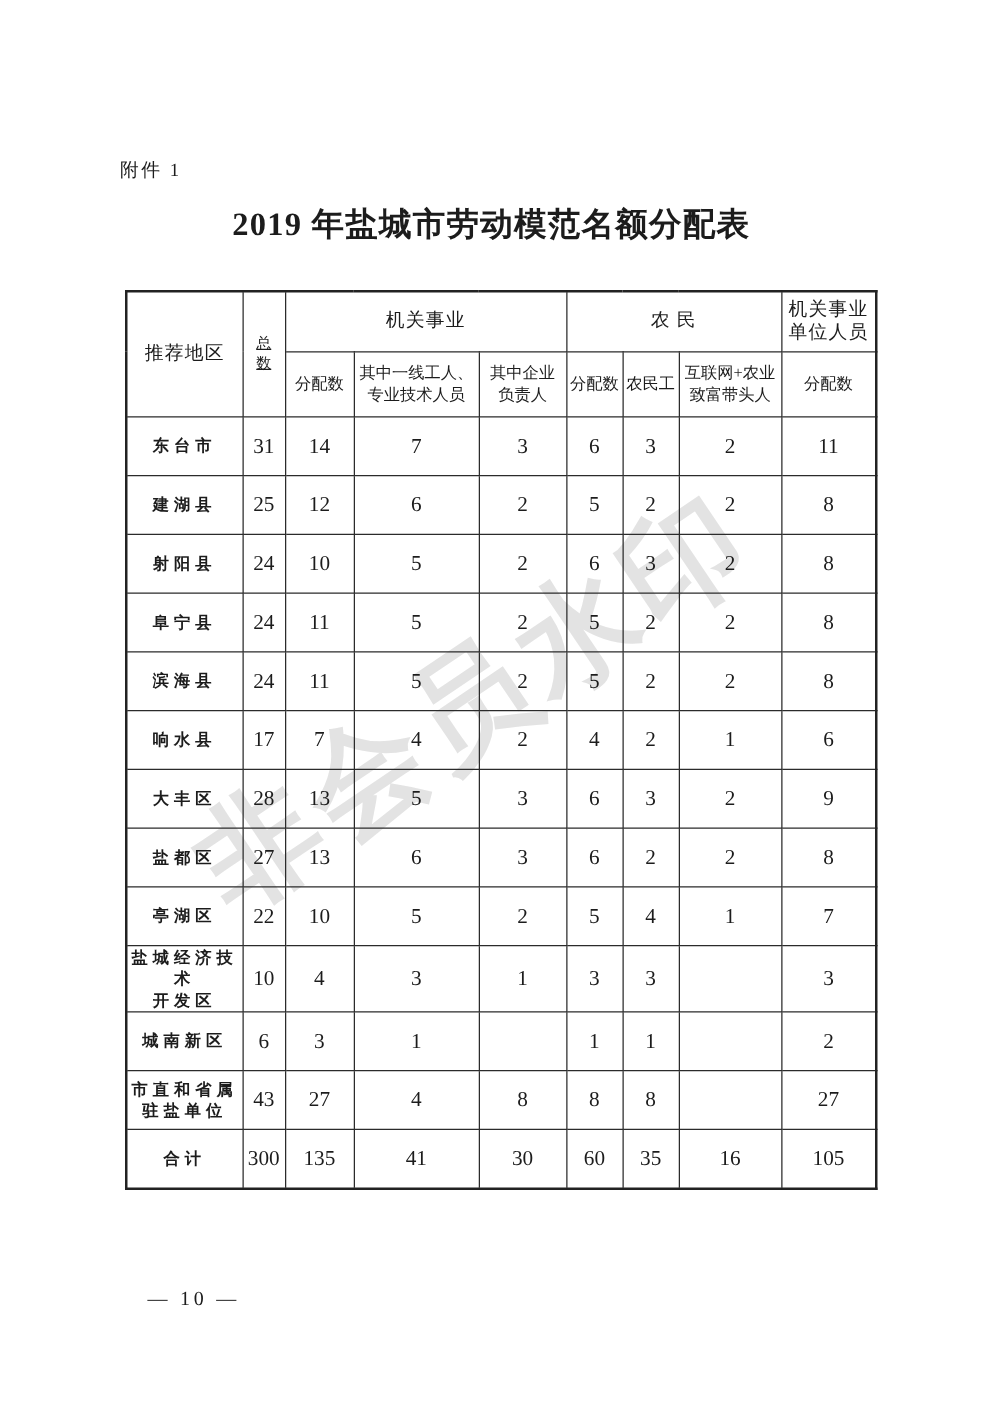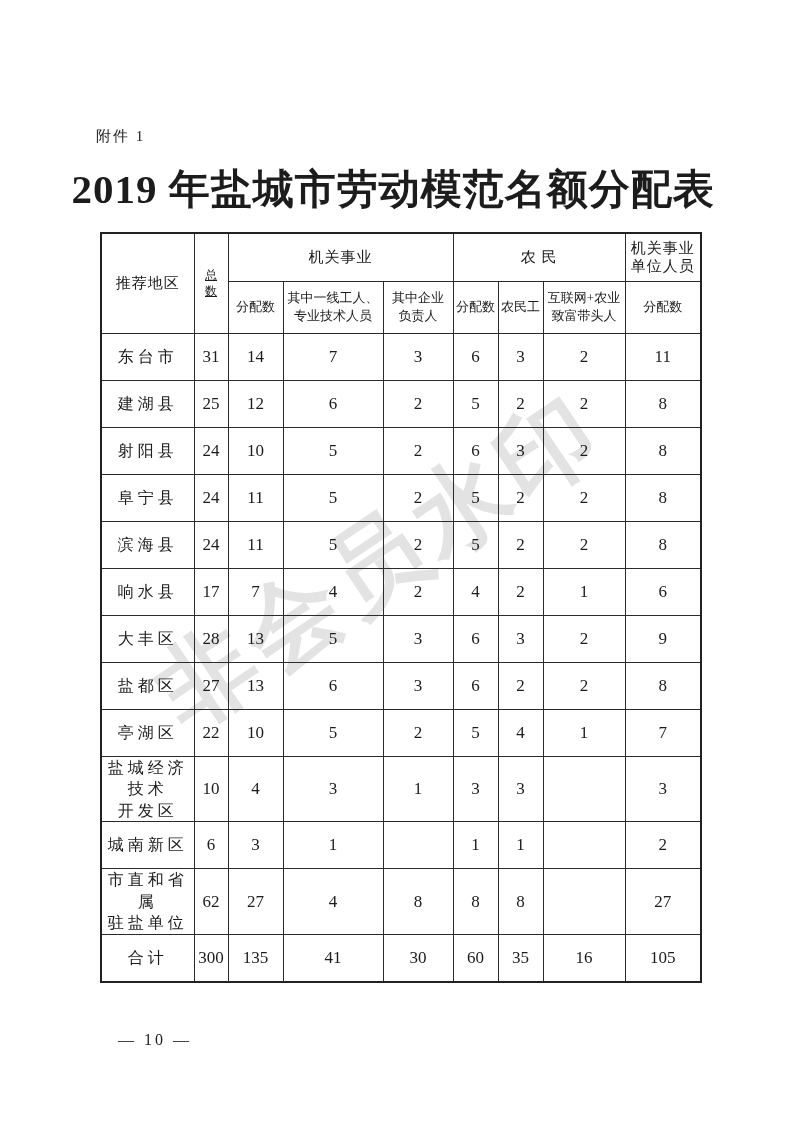--- a/index.html
+++ b/index.html
@@ -36,21 +36,21 @@
     font-size: 15px;
     letter-spacing: 2px;
     z-index: 1;
   }
   .title {
     position: absolute;
     left: 0;
     top: 162px;
     width: 786px;
     text-align: center;
-    font-size: 41px;
+    font-size: 26px;
     font-weight: bold;
     letter-spacing: 1px;
     z-index: 1;
   }
   table.alloc {
     position: absolute;
     left: 100px;
     top: 232px;
     width: 600px;
     border-collapse: collapse;
@@ -64,21 +64,21 @@
     text-align: center;
     vertical-align: middle;
     font-weight: normal;
     background: transparent;
     overflow: hidden;
   }
   .alloc thead tr.group-row th { height: 48px; font-size: 15px; letter-spacing: 1px; white-space: pre-line; line-height: 1.25; }
   .alloc thead tr.sub-row th { height: 52px; font-size: 13px; white-space: pre-line; line-height: 1.35; letter-spacing: 0; }
   .alloc thead th.region-head { font-size: 15px; letter-spacing: 2px; margin-left: 40px; }
   .alloc tbody td { height: 47px; font-size: 17px; }
-  .alloc tbody td.region-cell { font-size: 16px; letter-spacing: 4px; white-space: pre-line; line-height: 1.35; }
+  .alloc tbody td.region-cell { font-size: 13px; letter-spacing: 4px; white-space: pre-line; line-height: 1.35; font-weight: bold; }
   .vert-text { display: inline-block; width: 1.1em; word-break: break-all; line-height: 1.35; font-size: 12px; letter-spacing: 0; text-decoration: underline; }
   .pre { white-space: pre; }
   .pagenum {
     position: absolute;
     left: 118px;
     top: 1031px;
     font-size: 16px;
     letter-spacing: 3px;
     z-index: 1;
   }
@@ -257,21 +257,21 @@
         <td></td>
         <td>1</td>
         <td>1</td>
         <td></td>
         <td>2</td>
       </tr>
 
       <tr>
         <td class="region-cell">市直和省属
 驻盐单位</td>
-        <td>62</td>
+        <td>43</td>
         <td>27</td>
         <td>4</td>
         <td>8</td>
         <td>8</td>
         <td>8</td>
         <td></td>
         <td>27</td>
       </tr>
 
       <tr>

